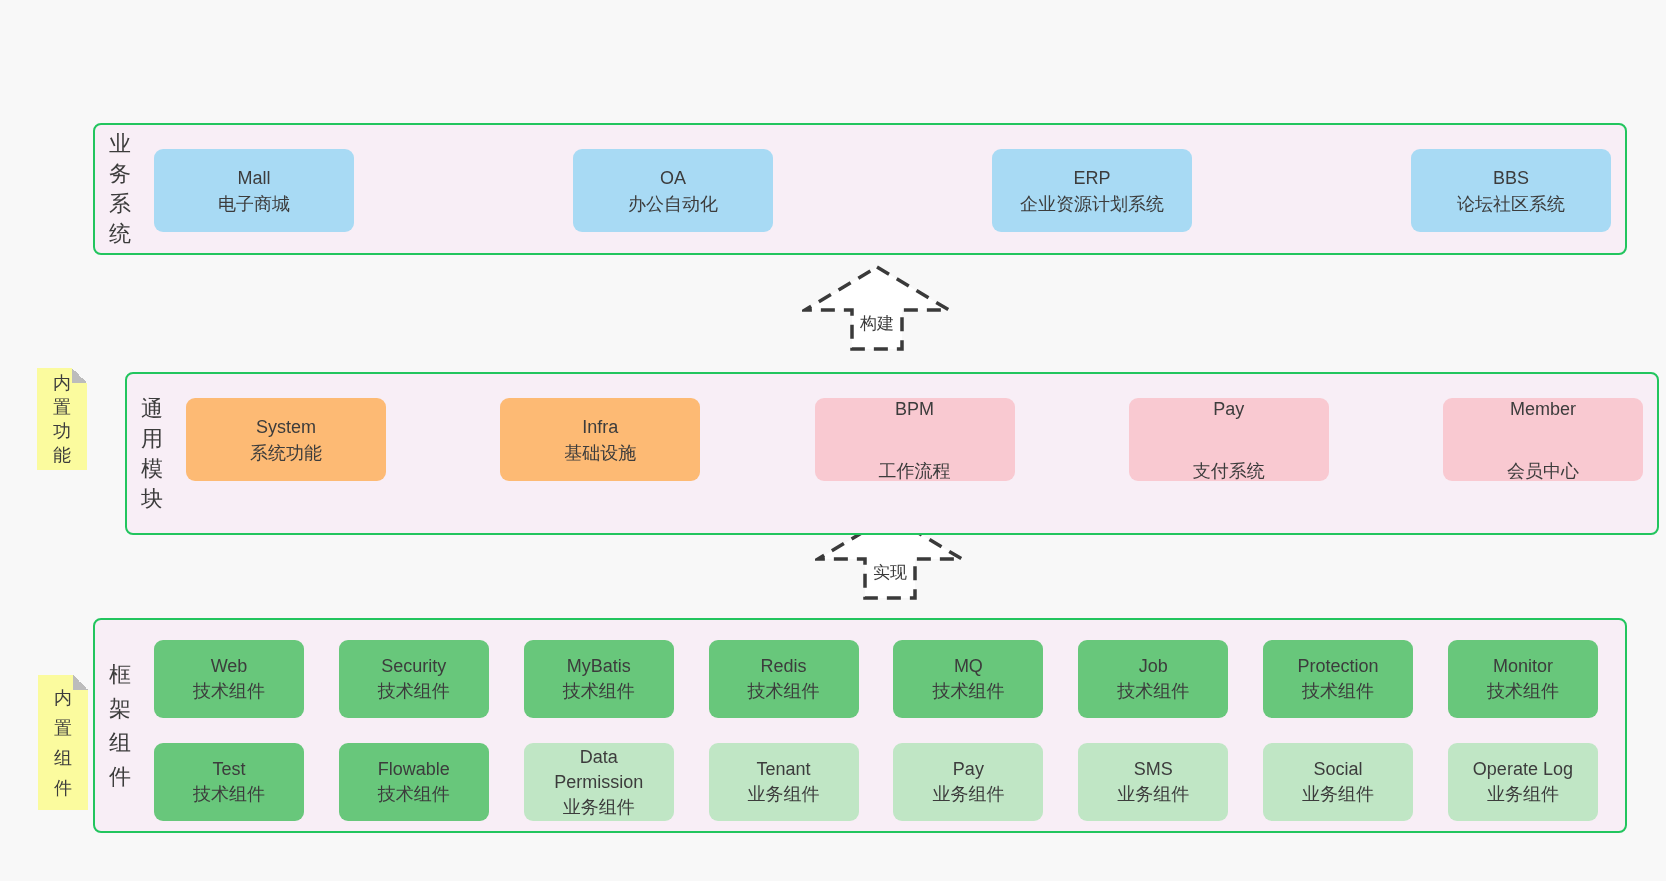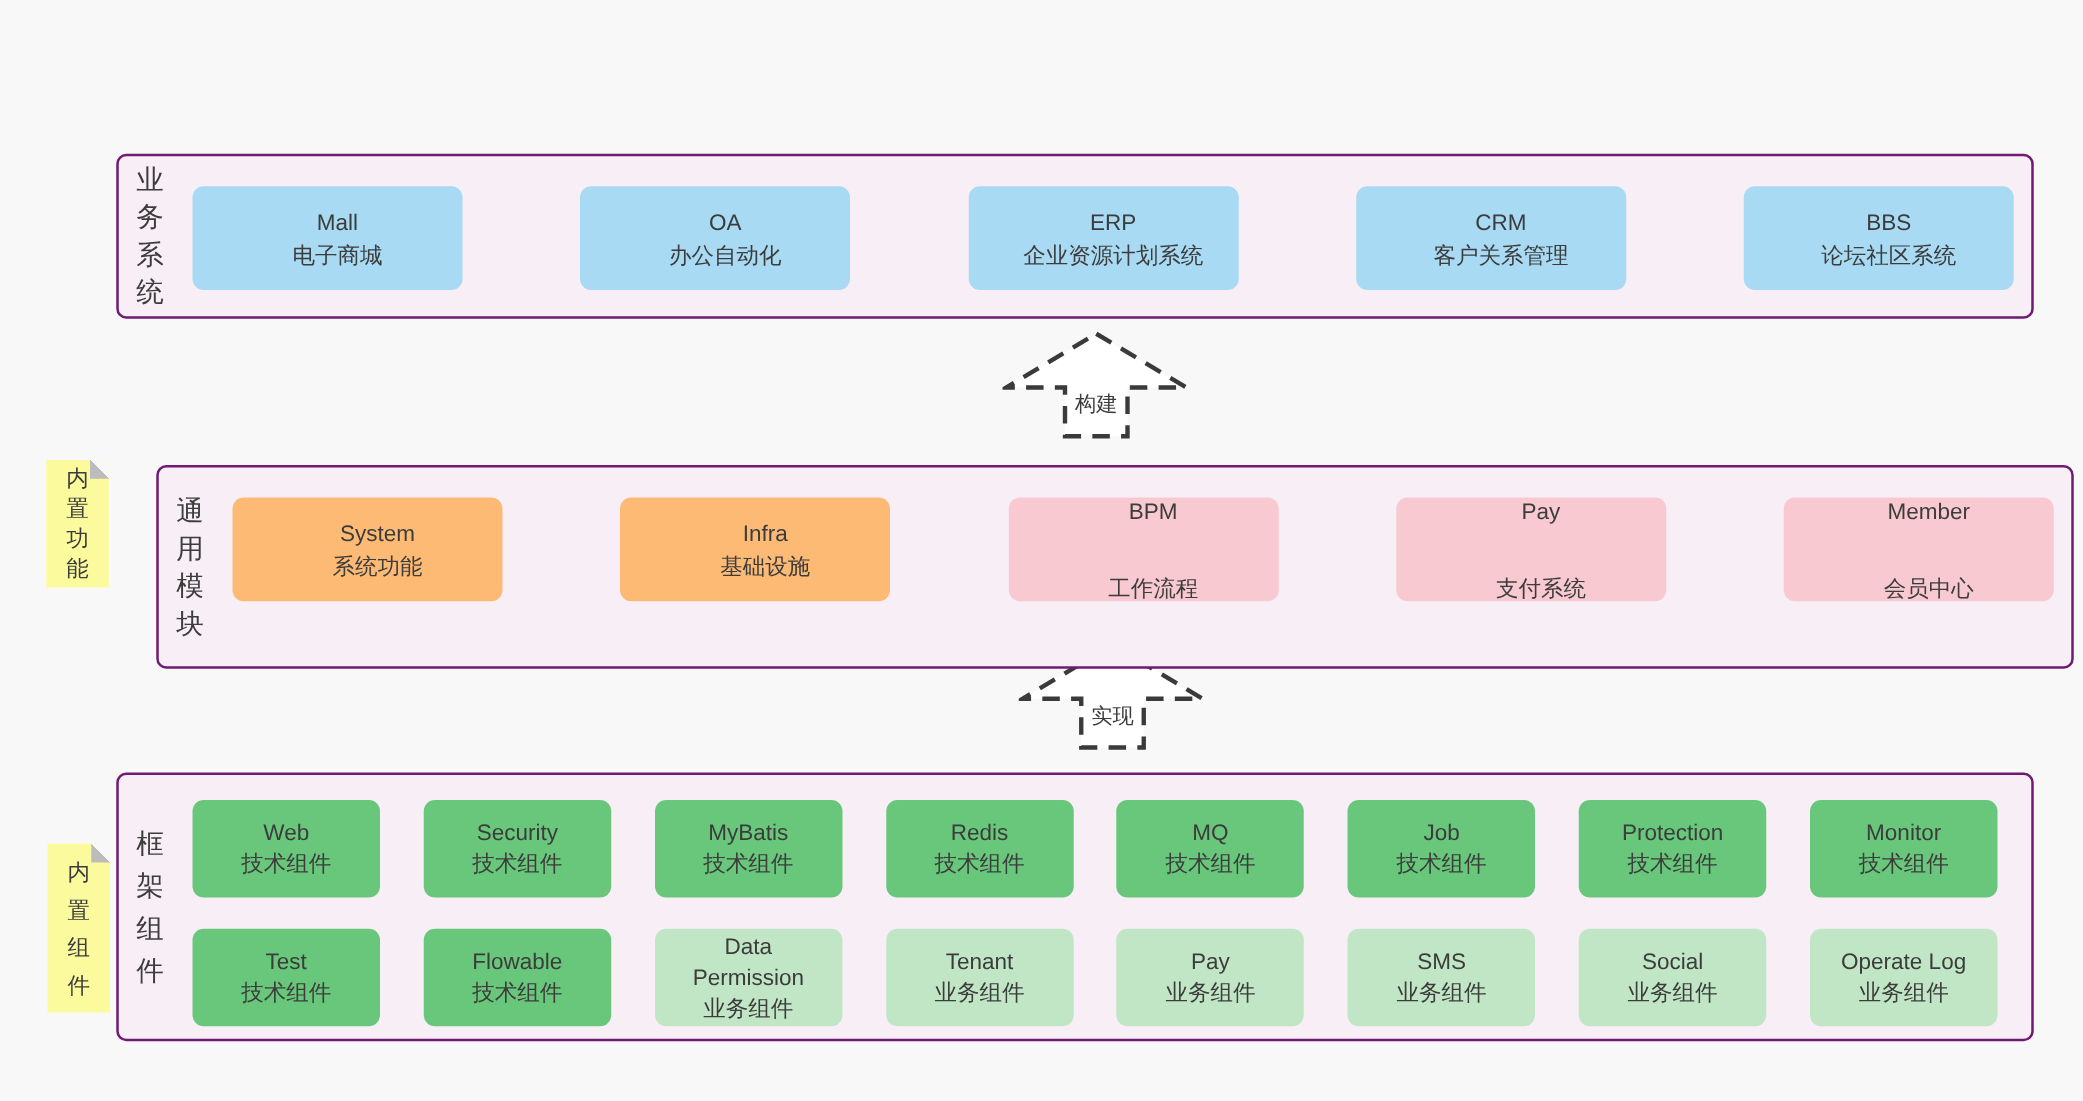--- a/index.html
+++ b/index.html
@@ -1,37 +1,37 @@
 <!DOCTYPE html>
 <html><head>
 <meta charset="utf-8">
 <style>
   html,body{margin:0;padding:0;background:#f8f8f8;}
   body{font-family:"Liberation Sans","DejaVu Sans",sans-serif;color:#3c3c3c;}
   .canvas{position:relative;width:1666px;height:881px;background:#f8f8f8;overflow:hidden;}
 
-  .band{position:absolute;left:93px;width:1534px;background:#f8eef6;border:2px solid #701a75;
+  .band{position:absolute;left:93px;width:1534px;background:#f8eef6;border:2px solid #22c55e;
         border-radius:8px;box-sizing:border-box;z-index:1;}
   .band1{top:123px;height:132px;}
   .band2{top:372px;height:163px;margin-left:32px;}
   .band3{top:618px;height:215px;}
 
   .vlabel{position:absolute;left:12px;top:50%;transform:translateY(-50%);width:26px;
           font-size:22px;line-height:30px;word-break:break-all;text-align:center;}
   .band3 .vlabel{line-height:34px;}
 
   .boxrow{position:absolute;left:59px;right:14px;display:flex;justify-content:space-between;}
   .band1 .boxrow{top:24px;}
   .band2 .boxrow{top:24px;}
   .band3 .row1{top:20px;right:27px;}
   .band3 .row2{top:123px;right:27px;}
 
   .box{border-radius:9px;display:flex;flex-direction:column;justify-content:center;
        align-items:center;text-align:center;font-size:18px;line-height:26px;}
-  .band1 .box,.band2 .box{width:200px;height:83px;padding-left:16px;}
+  .band1 .box,.band2 .box{width:200px;height:83px;}
   .band3 .box{width:150px;height:78px;line-height:25px;}
   .band3 .box .en{max-width:114px;}
   .blue{background:#a8daf4;}
   .red{background:#fdba74;}
   .pink{background:#f9c9d1;gap:36px;}
   .green{background:#68c77b;}
   .lightgreen{background:#c0e6c5;}
 
   .sticky{position:absolute;width:50px;background:#fbfb9e;z-index:0;}
   .sticky1{left:37px;top:368px;height:102px;}
@@ -61,24 +61,20 @@
         <div class="en">Mall</div>
         <div class="zh">电子商城</div>
       </div>
       <div class="box blue">
         <div class="en">OA</div>
         <div class="zh">办公自动化</div>
       </div>
       <div class="box blue">
         <div class="en">ERP</div>
         <div class="zh">企业资源计划系统</div>
-      </div>
-      <div class="box blue">
-        <div class="en">CRM</div>
-        <div class="zh">客户关系管理</div>
       </div>
       <div class="box blue">
         <div class="en">BBS</div>
         <div class="zh">论坛社区系统</div>
       </div>
     </div>
   </section>
 
   <div class="arrow arrow1">
     <svg width="150" height="88" viewBox="0 0 150 88">

